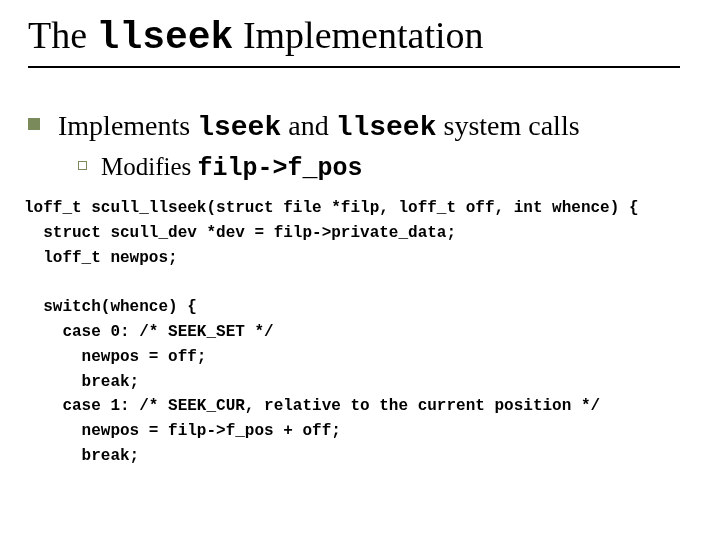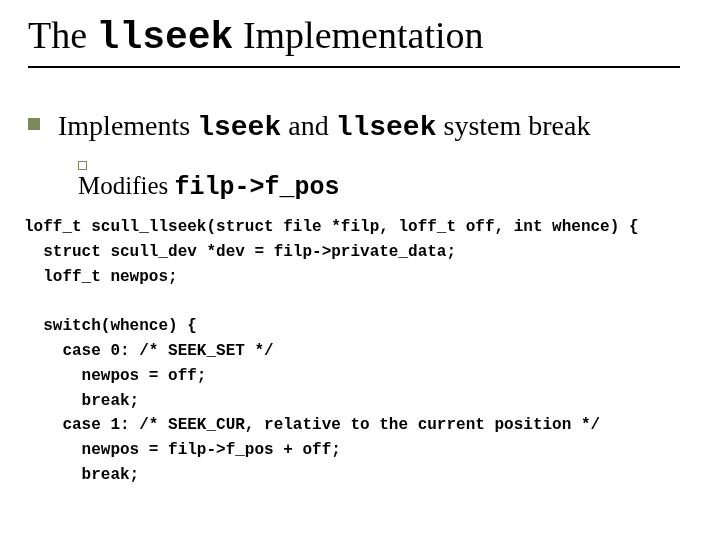--- a/index.html
+++ b/index.html
@@ -46,21 +46,20 @@
   .bullet-text {
     font-size: 28px;
     line-height: 1.25;
   }
   .bullet-text .mono { font-family: "Courier New", Courier, monospace; font-weight: bold; margin-top: 36px; }
   .sub-row {
     display: flex;
     align-items: flex-start;
     margin-left: 50px;
     margin-bottom: 10px;
-    flex-direction: column;
   }
   .sq-sub {
     width: 9px;
     height: 9px;
     border: 1.5px solid #7a8a5a;
     margin-top: 10px;
     margin-right: 14px;
     flex-shrink: 0;
     box-sizing: border-box;
   }
@@ -85,21 +84,21 @@
 <div class="slide">
 
   <h1 class="title">
     <span>The </span><span class="mono">llseek</span><span> Implementation</span>
   </h1>
   <hr class="rule">
 
   <div class="bullet-row">
     <div class="sq-bullet"></div>
     <div class="bullet-text">
-      <span>Implements </span><span class="mono">lseek</span><span> and </span><span class="mono">llseek</span><span> system break</span>
+      <span>Implements </span><span class="mono">lseek</span><span> and </span><span class="mono">llseek</span><span> system calls</span>
     </div>
   </div>
 
   <div class="sub-row">
     <div class="sq-sub"></div>
     <div class="sub-text">
       <span>Modifies </span><span class="mono">filp-&gt;f_pos</span>
     </div>
   </div>
 

